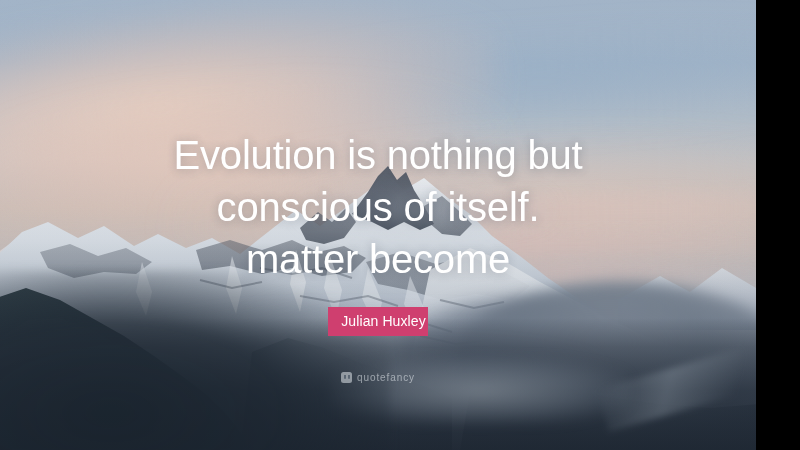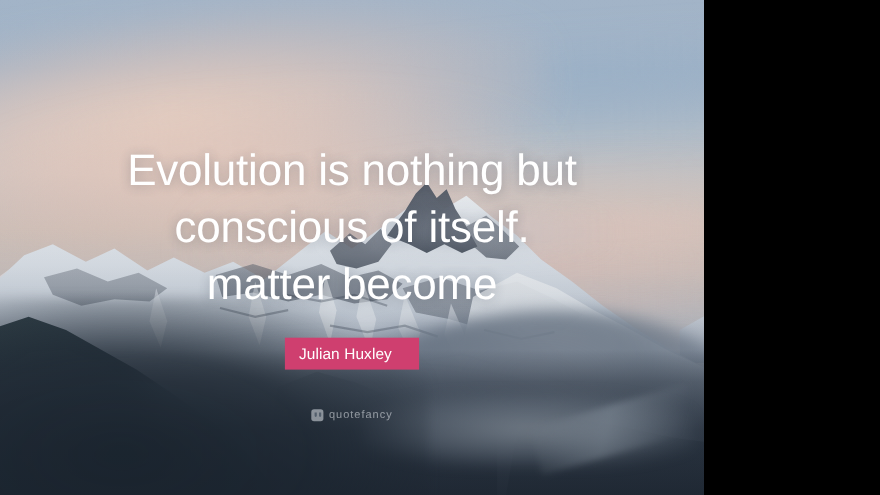--- a/index.html
+++ b/index.html
@@ -2,21 +2,21 @@
 <html><head>
 <meta charset="utf-8">
 <style>
   html, body {
     margin: 0;
     padding: 0;
     background: #000;
   }
   #poster {
     position: relative;
-    width: 640px;
+    width: 756px;
     height: 450px;
     overflow: hidden;
     font-family: "Liberation Sans", sans-serif;
     background: #4d7c0f;
     user-select: none;
   }
 
   
   .sky {
     position: absolute;
@@ -274,21 +274,21 @@
   }
   .quote-line-1 { margin-top: 129px; }
 
   .author-badge {
     margin-top: 22px;
     background: #cf3f6f;
     color: #ffffff;
     font-size: 14px;
     line-height: 14px;
     font-weight: 400;
-    padding: 7px 25px 8px 13px;
+    padding: 7px 2px 8px 13px;
     letter-spacing: 0.1px;
     white-space: nowrap;
   }
 
   .watermark {
     margin-top: 36px;
     display: flex;
     align-items: center;
     gap: 5px;
     opacity: 0.52;

